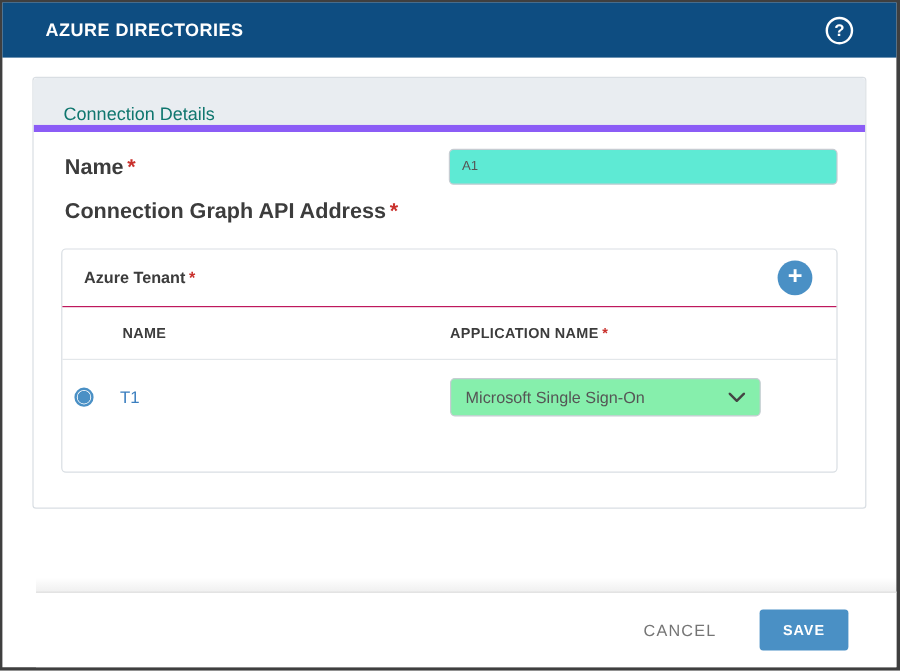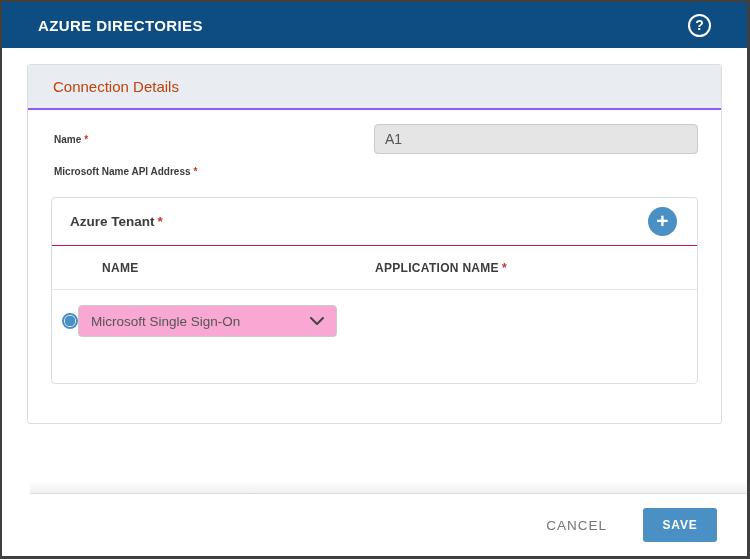--- a/index.html
+++ b/index.html
@@ -40,40 +40,40 @@
 
   .panel {
     margin-top: 16px;
     border: 1px solid #d9dee3;
     border-radius: 3px;
     height: 360px;
     background: #fff;
   }
   .panel-header {
     height: 45px; background: #e9edf1;
-    border-bottom: 2px solid #8b5cf6;
+    border-bottom: 6px solid #8b5cf6;
     border-radius: 3px 3px 0 0;
-    display: flex; align-items: center; padding: 0 25px;
-    font-size: 15px; color: #c2410c;
+    display: flex; align-items: flex-end; padding: 0 25px;
+    font-size: 15px; color: #0f766e;
   }
   .panel-body { padding: 12px 23px 0 23px; }
 
   .field-row {
     display: flex; align-items: center;
     margin-top: 12px;
   }
   .field-row:first-child { margin-top: 2px; }
-  .field-label { flex: 1; font-size: 10px; font-weight: bold; color: #3c3c3c; padding-left: 3px; }
+  .field-label { flex: 1; font-size: 18px; font-weight: bold; color: #3c3c3c; padding-left: 3px; }
   .req { color: #c9302c; margin-left: 3px; font-weight: bold; }
   .text-input {
     width: 324px; height: 30px;
     border: 1px solid #c6ccd2; border-radius: 4px;
-    padding: 0 10px; font-size: 14px; color: #555;
+    padding: 0 10px; font-size: 11px; color: #555;
     font-family: "Liberation Sans", sans-serif;
-    outline: none; background: #e5e5e5;
+    outline: none; background: #5eead4;
   }
 
   
   .tenant-box {
     margin-top: 20px;
     border: 1px solid #d9dee3;
     border-radius: 4px;
     height: 187px;
     display: flex; flex-direction: column;
   }
@@ -112,31 +112,31 @@
     margin-left: 10px;
     cursor: pointer;
     flex: 0 0 16px;
   }
   .row-name { margin-left: 22px; width: 275px; font-size: 14px; color: #3a7ebf; cursor: pointer; }
   .select {
     width: 259px; height: 32px;
     border: 1px solid #c6ccd2; border-radius: 4px;
     display: flex; align-items: center;
     padding: 0 12px; font-size: 13.5px; color: #555;
-    cursor: pointer; background: #f9a8d4;
+    cursor: pointer; background: #86efac;
   }
   .select .chev { margin-left: auto; display: flex; }
 
   
   .footer {
     flex: 0 0 63px; height: 63px;
     border-top: 1px solid #dcdcdc;
     position: relative;
     display: flex; align-items: center; justify-content: flex-end;
-    padding-right: 30px; gap: 36px;
+    padding-right: 40px; gap: 36px;
     background: #fff;
     margin-left: 28px;
   }
   .footer::before {
     content: ""; position: absolute; left: 0; right: 0; top: -13px; height: 12px;
     background: linear-gradient(to bottom, rgba(0,0,0,0) , rgba(0,0,0,0.06));
     pointer-events: none;
   }
   .cancel-btn {
     background: none; border: none; cursor: pointer;
@@ -174,21 +174,21 @@
 
         <div class="field-row">
           <div class="field-label">
             <span>Name</span><span class="req">*</span>
           </div>
           <input class="text-input" type="text" value="A1" style="">
         </div>
 
         <div class="field-row">
           <div class="field-label">
-            <span>Microsoft Name API Address</span><span class="req">*</span>
+            <span>Connection Graph API Address</span><span class="req">*</span>
           </div>
         </div>
 
         <div class="tenant-box">
           <div class="tenant-header">
             <span class="tenant-title">
               <span>Azure Tenant</span><span class="req">*</span>
             </span>
             <button class="add-btn">
               <span>+</span>
@@ -197,20 +197,21 @@
 
           <div class="table-head">
             <div class="col-name">NAME</div>
             <div class="col-app">
               <span>APPLICATION NAME</span><span class="req">*</span>
             </div>
           </div>
 
           <div class="table-row">
             <span class="radio"></span>
+            <span class="row-name">T1</span>
             <div class="select">
               <span>Microsoft Single Sign-On</span>
               <span class="chev">
                 <svg width="14" height="9" viewBox="0 0 14 9">
                     <path d="M1 1l6 6 6-6" fill="none" stroke="#444" stroke-width="2" stroke-linecap="round" stroke-linejoin="round"></path>
                   </svg>
               </span>
             </div>
           </div>
         </div>

